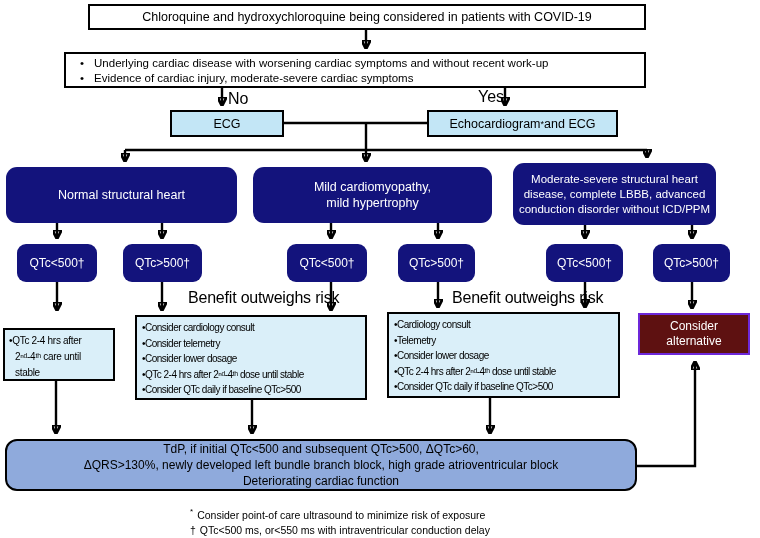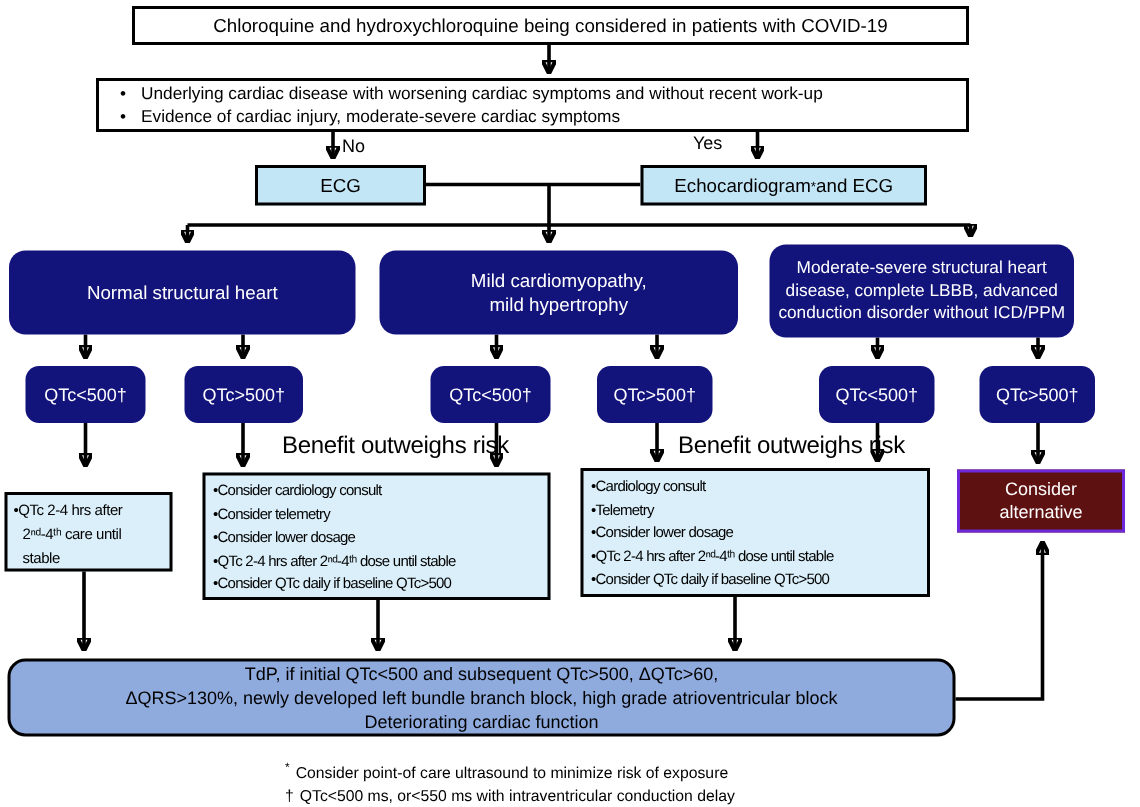--- a/index.html
+++ b/index.html
@@ -12,21 +12,21 @@
   .box{
     position:absolute;box-sizing:border-box;border:2px solid #000;background:#fff;
     display:flex;flex-direction:column;align-items:center;justify-content:center;
     text-align:center;
   }
   .title-box{left:88px;top:4px;width:558px;height:26px;font-size:12.5px;}
   .criteria-box{left:64px;top:52px;width:582px;height:36px;align-items:flex-start;justify-content:flex-start;padding:2px 6px 2px 10px;font-size:11.5px;text-align:left;}
   .criteria-box ul{margin:0;padding:0;list-style:none;}
   .criteria-box li{display:flex;line-height:15px;}
   .criteria-box li::before{content:"\2022";margin:0 10px 0 4px;}
-  .branch-label{position:absolute;font-size:12px;}
+  .branch-label{position:absolute;font-size:16px;}
   .test-box{background:#C3E6F6;border-width:2.5px;height:27px;top:110px;font-size:12.5px;flex-direction:row;}
   .ecg-box{left:170px;width:114px;}
   .echo-box{left:427px;width:191px;}
   .echo-box sup{font-size:9px;line-height:0;}
   .navy{background:#13137C;color:#fff;border:none;border-radius:11px;}
   .cat-box{font-size:12.5px;line-height:16px;}
   .cat-normal{left:6px;top:167px;width:231px;height:56px;}
   .cat-mild{left:253px;top:167px;width:239px;height:56px;}
   .cat-moderate{left:513px;top:163px;width:203px;height:62px;font-size:11.5px;line-height:15px;}
   .qtc-box{top:244px;height:38px;font-size:12px;border-radius:9px;}
@@ -97,21 +97,21 @@
       <li>
           <span>Underlying cardiac disease with worsening cardiac symptoms and without recent work-up</span>
         </li>
       <li>
           <span>Evidence of cardiac injury, moderate-severe cardiac symptoms</span>
         </li>
     </ul>
   </div>
 
   <span class="branch-label" style="left:228px;top:90px;">No</span>
-  <span class="branch-label" style="left:462px;top:88px;">Yes</span>
+  <span class="branch-label" style="left:478px;top:88px;">Yes</span>
 
   <div class="box test-box echo-box">
     <span>Echocardiogram</span>
       <sup>*</sup>
       <span> and ECG</span>
   </div>
   <div class="box test-box ecg-box">
     <span>ECG</span>
   </div>
 

